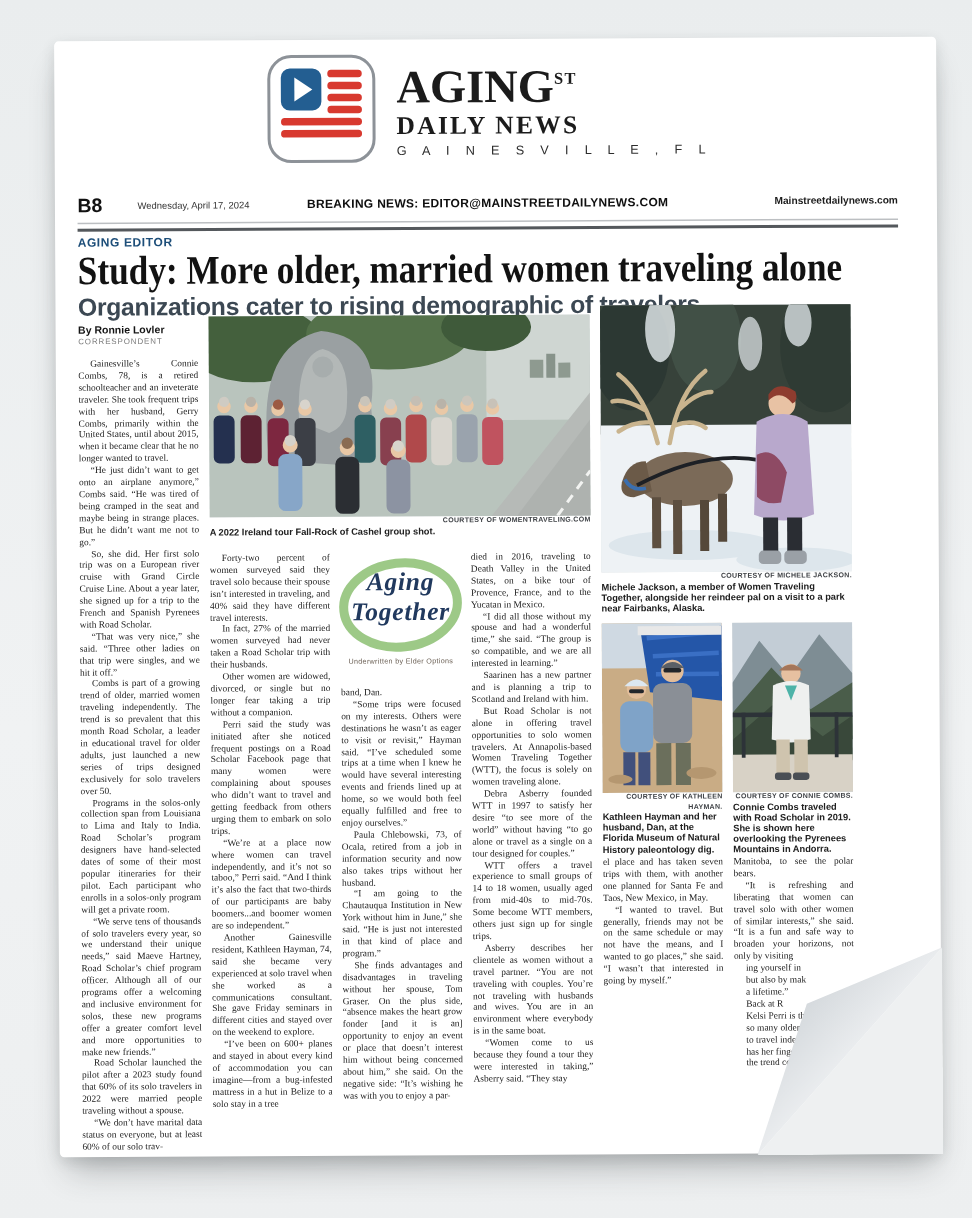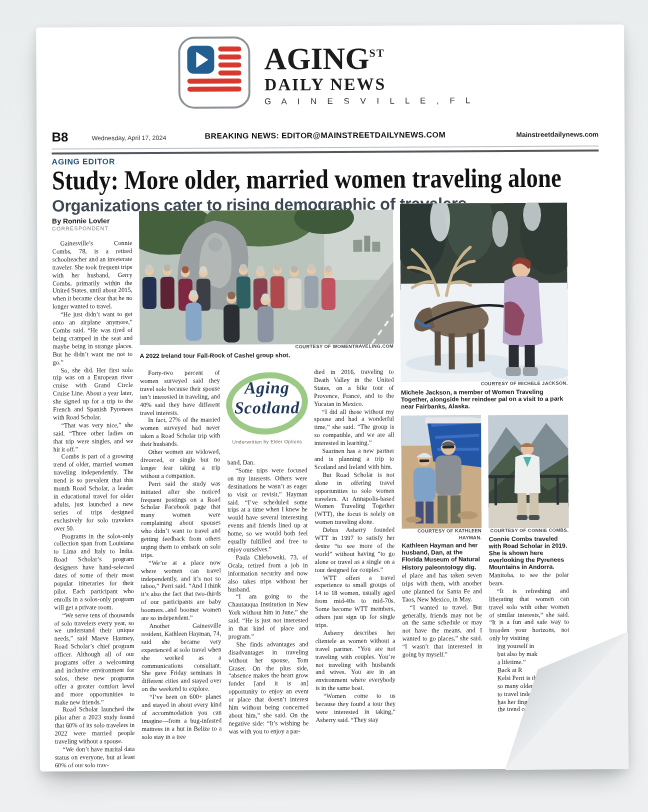--- a/index.html
+++ b/index.html
@@ -264,21 +264,21 @@
         <div class="cap">Connie Combs traveled with Road Scholar in 2019. She is shown here overlooking the Pyrenees Mountains in Andorra.</div>
       </figcaption>
     </figure>
 
     <div class="badge">
       <div class="badge-ring">
         <svg width="84" height="66" viewBox="0 0 84 66">
           <ellipse cx="42" cy="33" rx="38" ry="28" fill="none" stroke="#8cbf72" stroke-width="6" opacity=".85" transform="rotate(-6 42 33)"></ellipse>
         </svg>
         <div class="badge-word bw1">Aging</div>
-        <div class="badge-word bw2">Scotland</div>
+        <div class="badge-word bw2">Together</div>
       </div>
       <div class="badge-sub">Underwritten by Elder Options</div>
     </div>
 
     <div class="col c1">
         <p>Gainesville’s Connie Combs, 78, is a retired schoolteacher and an inveterate traveler. She took frequent trips with her husband, Gerry Combs, primarily within the United States, until about 2015, when it became clear that he no longer wanted to travel.</p>
         <p>“He just didn’t want to get onto an airplane anymore,” Combs said. “He was tired of being cramped in the seat and maybe being in strange places. But he didn’t want me not to go.”</p>
         <p>So, she did. Her first solo trip was on a European river cruise with Grand Circle Cruise Line. About a year later, she signed up for a trip to the French and Spanish Pyrenees with Road Scholar.</p>
         <p>“That was very nice,” she said. “Three other ladies on that trip were singles, and we hit it off.”</p>
         <p>Combs is part of a growing trend of older, married women traveling independently. The trend is so prevalent that this month Road Scholar, a leader in educational travel for older adults, just launched a new series of trips designed exclusively for solo travelers over 50.</p>

